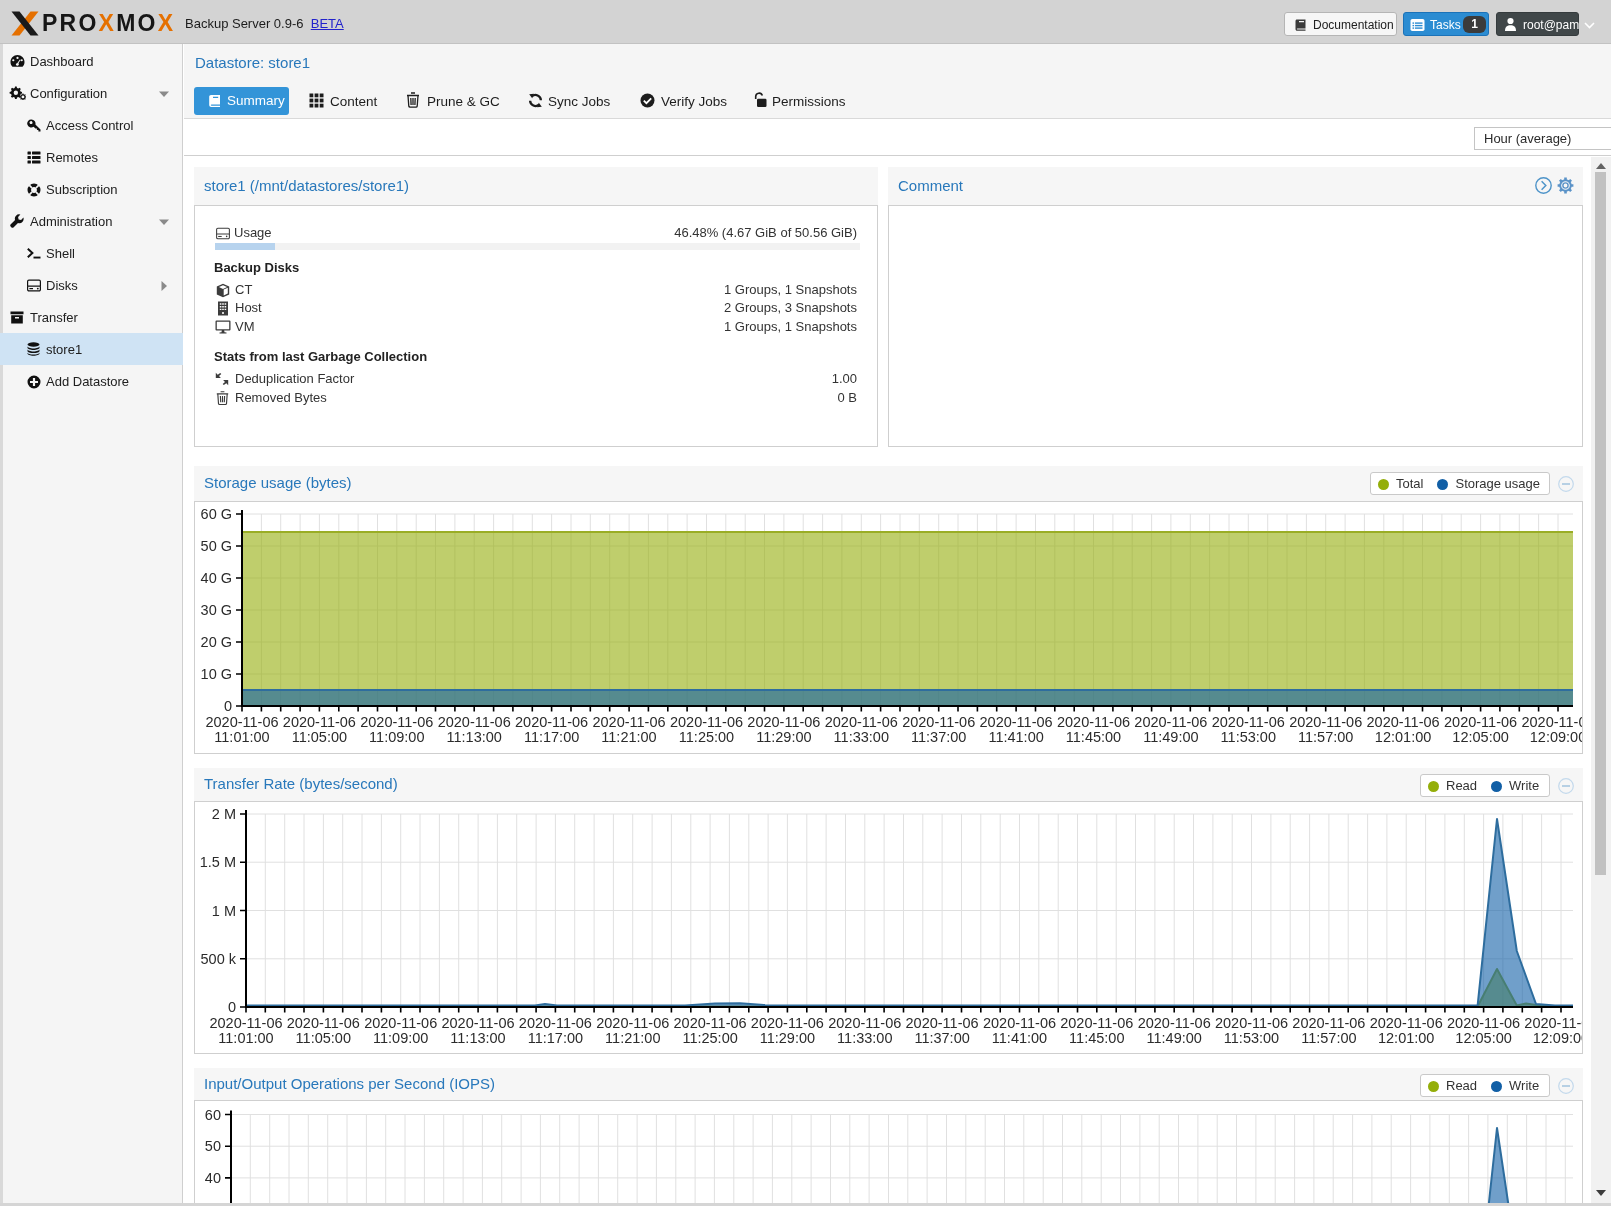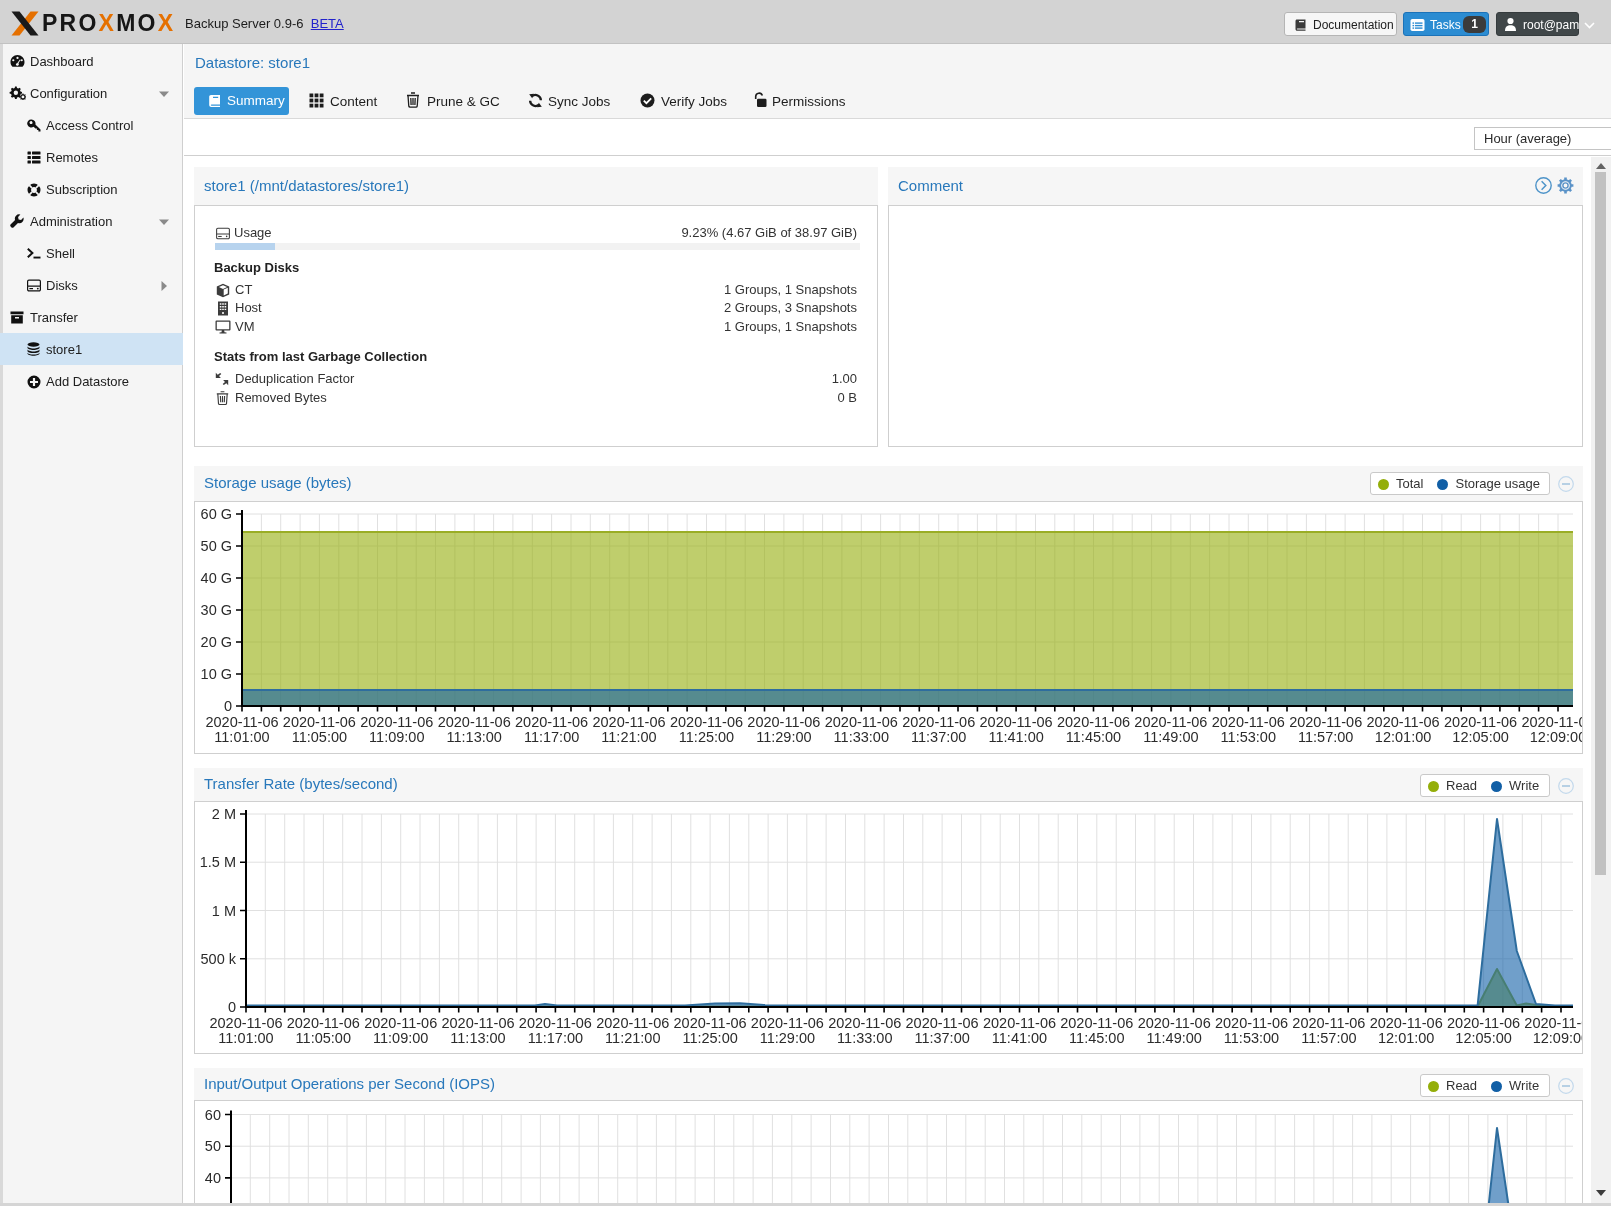--- a/index.html
+++ b/index.html
@@ -240,21 +240,21 @@
     <div class="pbody" style="top:38px;height:242px">
       <svg class="abs" style="left:21px;top:21px" width="14" height="13" viewBox="0 0 16 14">
           <g fill="none" stroke="#3c3c3c" stroke-width="1.2">
             <path d="M2.2 1 L13.8 1 A1.5 1.5 0 0 1 15.3 2.5 L15.3 7.5 L0.7 7.5 L0.7 2.5 A1.5 1.5 0 0 1 2.2 1 Z"></path>
             <path d="M0.7 7.5 L0.7 11.5 A1.5 1.5 0 0 0 2.2 13 L13.8 13 A1.5 1.5 0 0 0 15.3 11.5 L15.3 7.5"></path>
           </g>
           <circle cx="12.2" cy="10.3" r="0.9" fill="#3c3c3c"></circle>
           <rect x="2.5" y="9.8" width="4" height="1.2" fill="#3c3c3c"></rect>
         </svg>
       <div class="row13" style="left:39px;top:19px">Usage</div>
-      <div class="rval" style="top:19px">9.23% (4.67 GiB of 38.97 GiB)</div>
+      <div class="rval" style="top:19px">46.48% (4.67 GiB of 50.56 GiB)</div>
       <div class="abs" style="left:20px;top:37px;width:645px;height:7px;background:#f2f2f2">
           <div style="width:60px;height:7px;background:#b7d3ee"></div>
         </div>
       <div class="bold13" style="left:19px;top:54px">Backup Disks</div>
       <svg class="abs" style="left:21px;top:77px" width="14" height="15" viewBox="0 0 14 15">
           <path d="M7 0.8 L13.2 3.6 L13.2 11.4 L7 14.2 L0.8 11.4 L0.8 3.6 Z M11.8 4.8 L7.7 6.6 L7.7 12.4 L11.8 10.6 Z M7 2.3 L2.9 4.1 L7 5.9 L11.1 4.1 Z" fill="#3c3c3c"></path>
         </svg>
       <div class="row13" style="left:40px;top:76px">CT</div>
       <div class="rval" style="top:76px">1 Groups, 1 Snapshots</div>
       <svg class="abs" style="left:22px;top:95px" width="12" height="15" viewBox="0 0 12 15">

